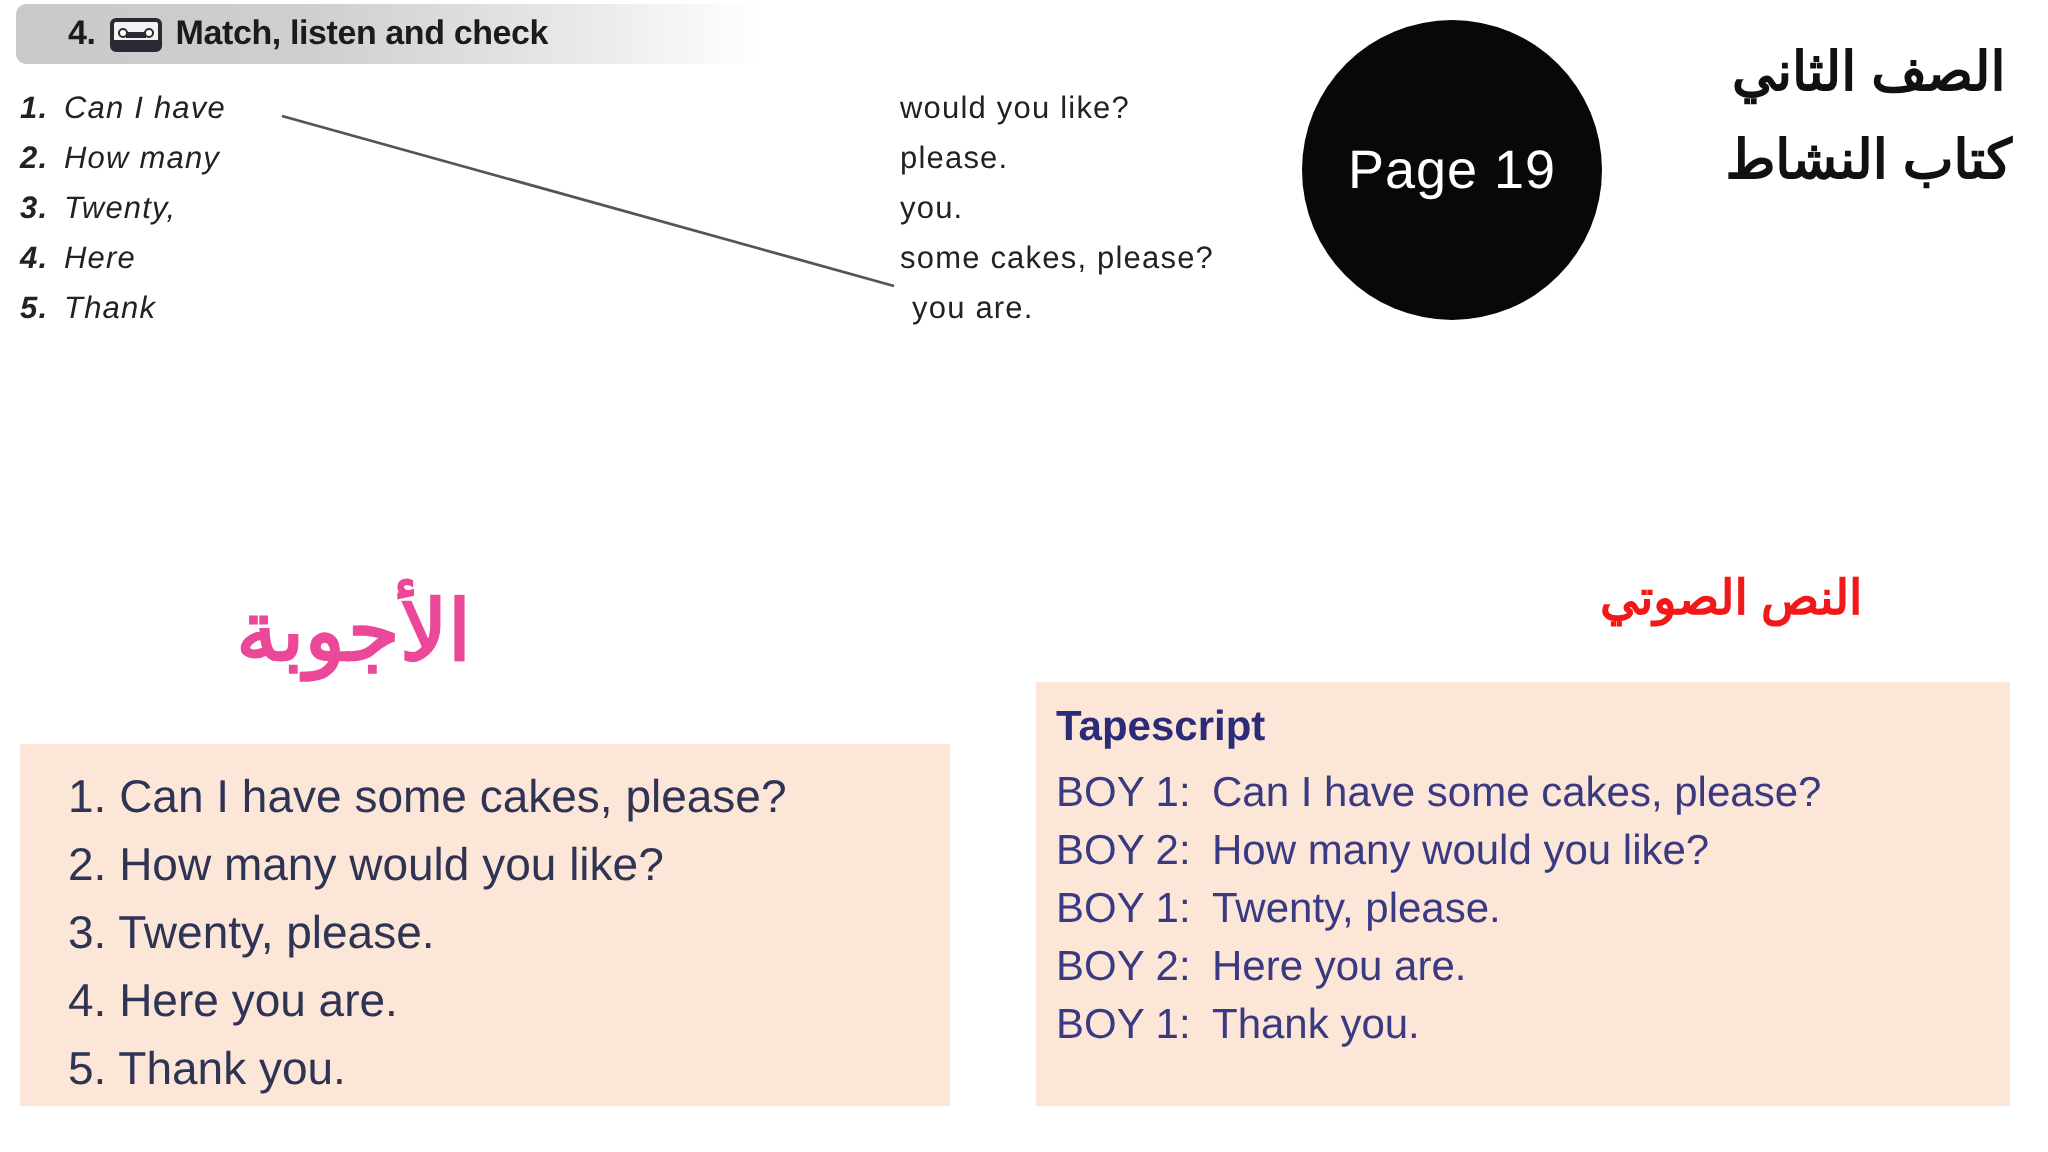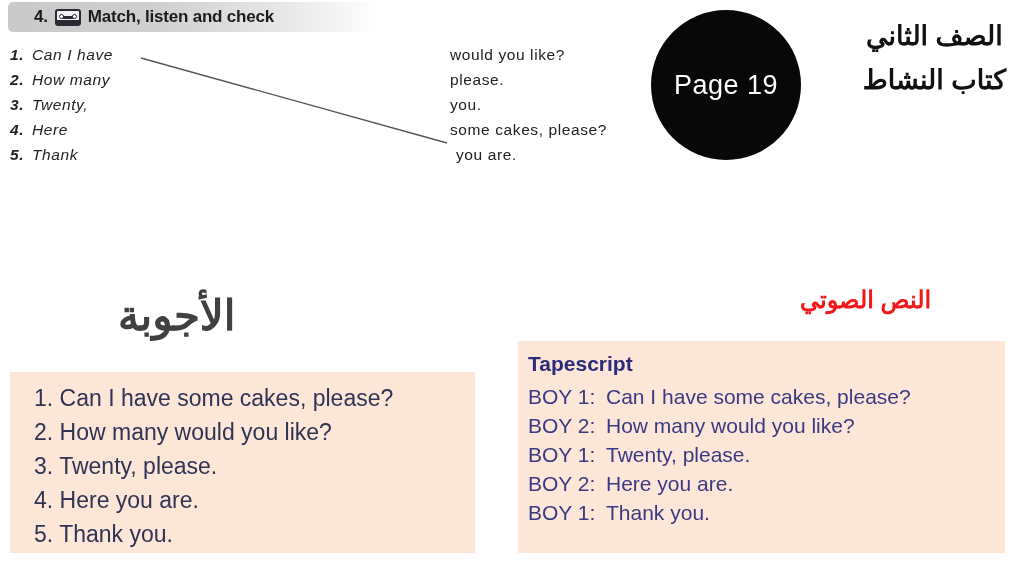--- a/index.html
+++ b/index.html
@@ -273,21 +273,21 @@
 
 <div id="page-badge" style="background: rgb(8, 8, 8);">
   <span class="badge-text" style="color: rgb(255, 255, 255);">Page 19</span>
 </div>
 
 <div id="book-info">
   <div>الصف الثاني</div>
   <div>كتاب النشاط</div>
 </div>
 
-<div id="answers-label" style="color: #404040;">الأجوبة</div>
+<div id="answers-label" style="color: #ec4899;">الأجوبة</div>
 
 <div id="answers-box" style="background: rgb(252, 230, 216);">
   <div class="answer-line" style="color: rgb(47, 51, 84);">1. Can I have some cakes, please?</div>
   <div class="answer-line" style="color: rgb(47, 51, 84);">2. How many would you like?</div>
   <div class="answer-line" style="color: rgb(47, 51, 84);">3. Twenty, please.</div>
   <div class="answer-line" style="color: rgb(47, 51, 84);">4. Here you are.</div>
   <div class="answer-line" style="color: rgb(47, 51, 84);">5. Thank you.</div>
 </div>
 
 <div id="tapescript-label" style="color: rgb(240, 24, 24);">النص الصوتي</div>

